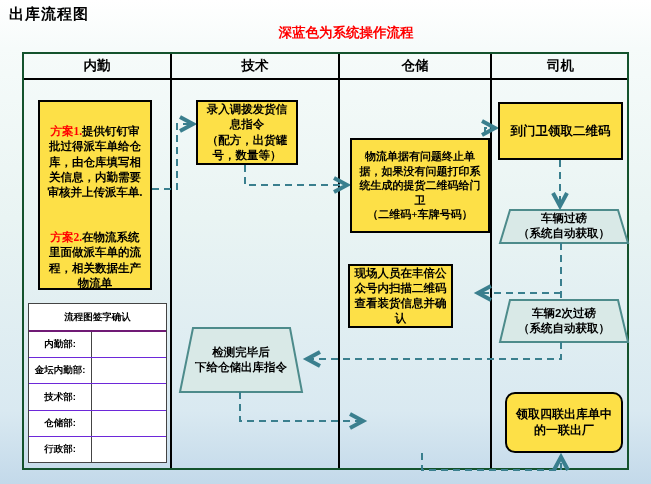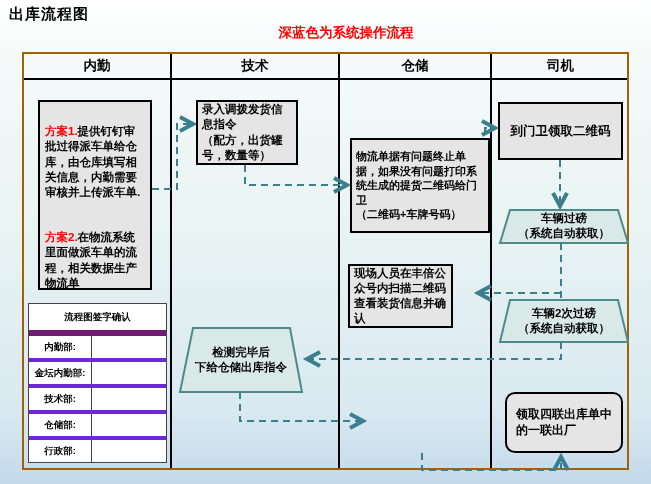--- a/index.html
+++ b/index.html
@@ -5,46 +5,46 @@
   html,body{margin:0;padding:0;}
   body{
     width:651px;height:484px;overflow:hidden;
     font-family:"Liberation Sans","DejaVu Sans",sans-serif;
     background:linear-gradient(180deg,#ffffff 0%,#f6fbfa 10%,#e9f4f3 45%,#d9e9f1 85%,#c3d9ea 100%);
   }
   .stage{position:relative;width:651px;height:484px;}
   .page-title{position:absolute;left:9px;top:5px;font-size:15px;font-weight:bold;color:#000;letter-spacing:1px;}
   .legend{position:absolute;left:228px;top:24px;width:236px;text-align:center;font-size:13.5px;font-weight:bold;color:#ff0000;}
   
-  .table{position:absolute;left:22px;top:52px;width:607px;height:418px;border:2px solid #a16207;box-sizing:border-box;}
+  .table{position:absolute;left:22px;top:52px;width:607px;height:418px;border:2px solid #14532d;box-sizing:border-box;}
   .lane-divider{position:absolute;top:0;bottom:0;width:2px;background:#000;}
   .hdr-row{position:absolute;left:0;top:0;right:0;height:26px;border-bottom:2px solid #000;box-sizing:border-box;}
   .hdr{position:absolute;top:3px;height:20px;text-align:center;font-size:13.5px;font-weight:bold;color:#000;}
   
   .pbox{
-    position:absolute;background:#e5e5e5;border:2px solid #000;box-sizing:border-box;
-    display:flex;align-items:center;justify-content:center;text-align:left;
-    font-weight:bold;color:#000;padding:2px 4px;line-height:1.32;white-space:pre-line;
+    position:absolute;background:#fde047;border:2px solid #000;box-sizing:border-box;
+    display:flex;align-items:center;justify-content:center;text-align:center;
+    font-weight:bold;color:#000;padding:2px 4px;line-height:1.32;white-space:pre-line;font-family:Liberation Serif, serif;
   }
   .red{color:#ff0000;}
   .plan{margin:0;}
   .plan2{margin-top:15px;}
   .svg-overlay{position:absolute;left:0;top:0;pointer-events:none;}
   .trap-text{
     position:absolute;display:flex;align-items:center;justify-content:center;text-align:center;
     font-weight:bold;color:#000;line-height:1.3;white-space:pre-line;
   }
   
   .sig{
     position:absolute;left:28px;top:303px;width:139px;height:160px;background:#ffffff;
     border:1px solid #444;box-sizing:border-box;display:flex;flex-direction:column;
     font-size:9.5px;font-weight:bold;color:#000;
   }
-  .sig-title{height:26px;display:flex;align-items:center;justify-content:center;border-bottom:6px solid #701a75;}
-  .sig-row{flex:1;display:flex;border-bottom:4px solid #6d28d9;}
+  .sig-title{height:26px;display:flex;align-items:center;justify-content:center;border-bottom:2px solid #701a75;}
+  .sig-row{flex:1;display:flex;border-bottom:1px solid #6d28d9;}
   .sig-row:last-child{border-bottom:none;gap:34px;}
   .sig-label{width:62px;border-right:1px solid #444;display:flex;align-items:center;justify-content:center;}
   .sig-value{flex:1;background:#fff;}
 </style>
 </head>
 <body>
 
 <div class="stage">
 
   <div class="page-title">出库流程图</div>

